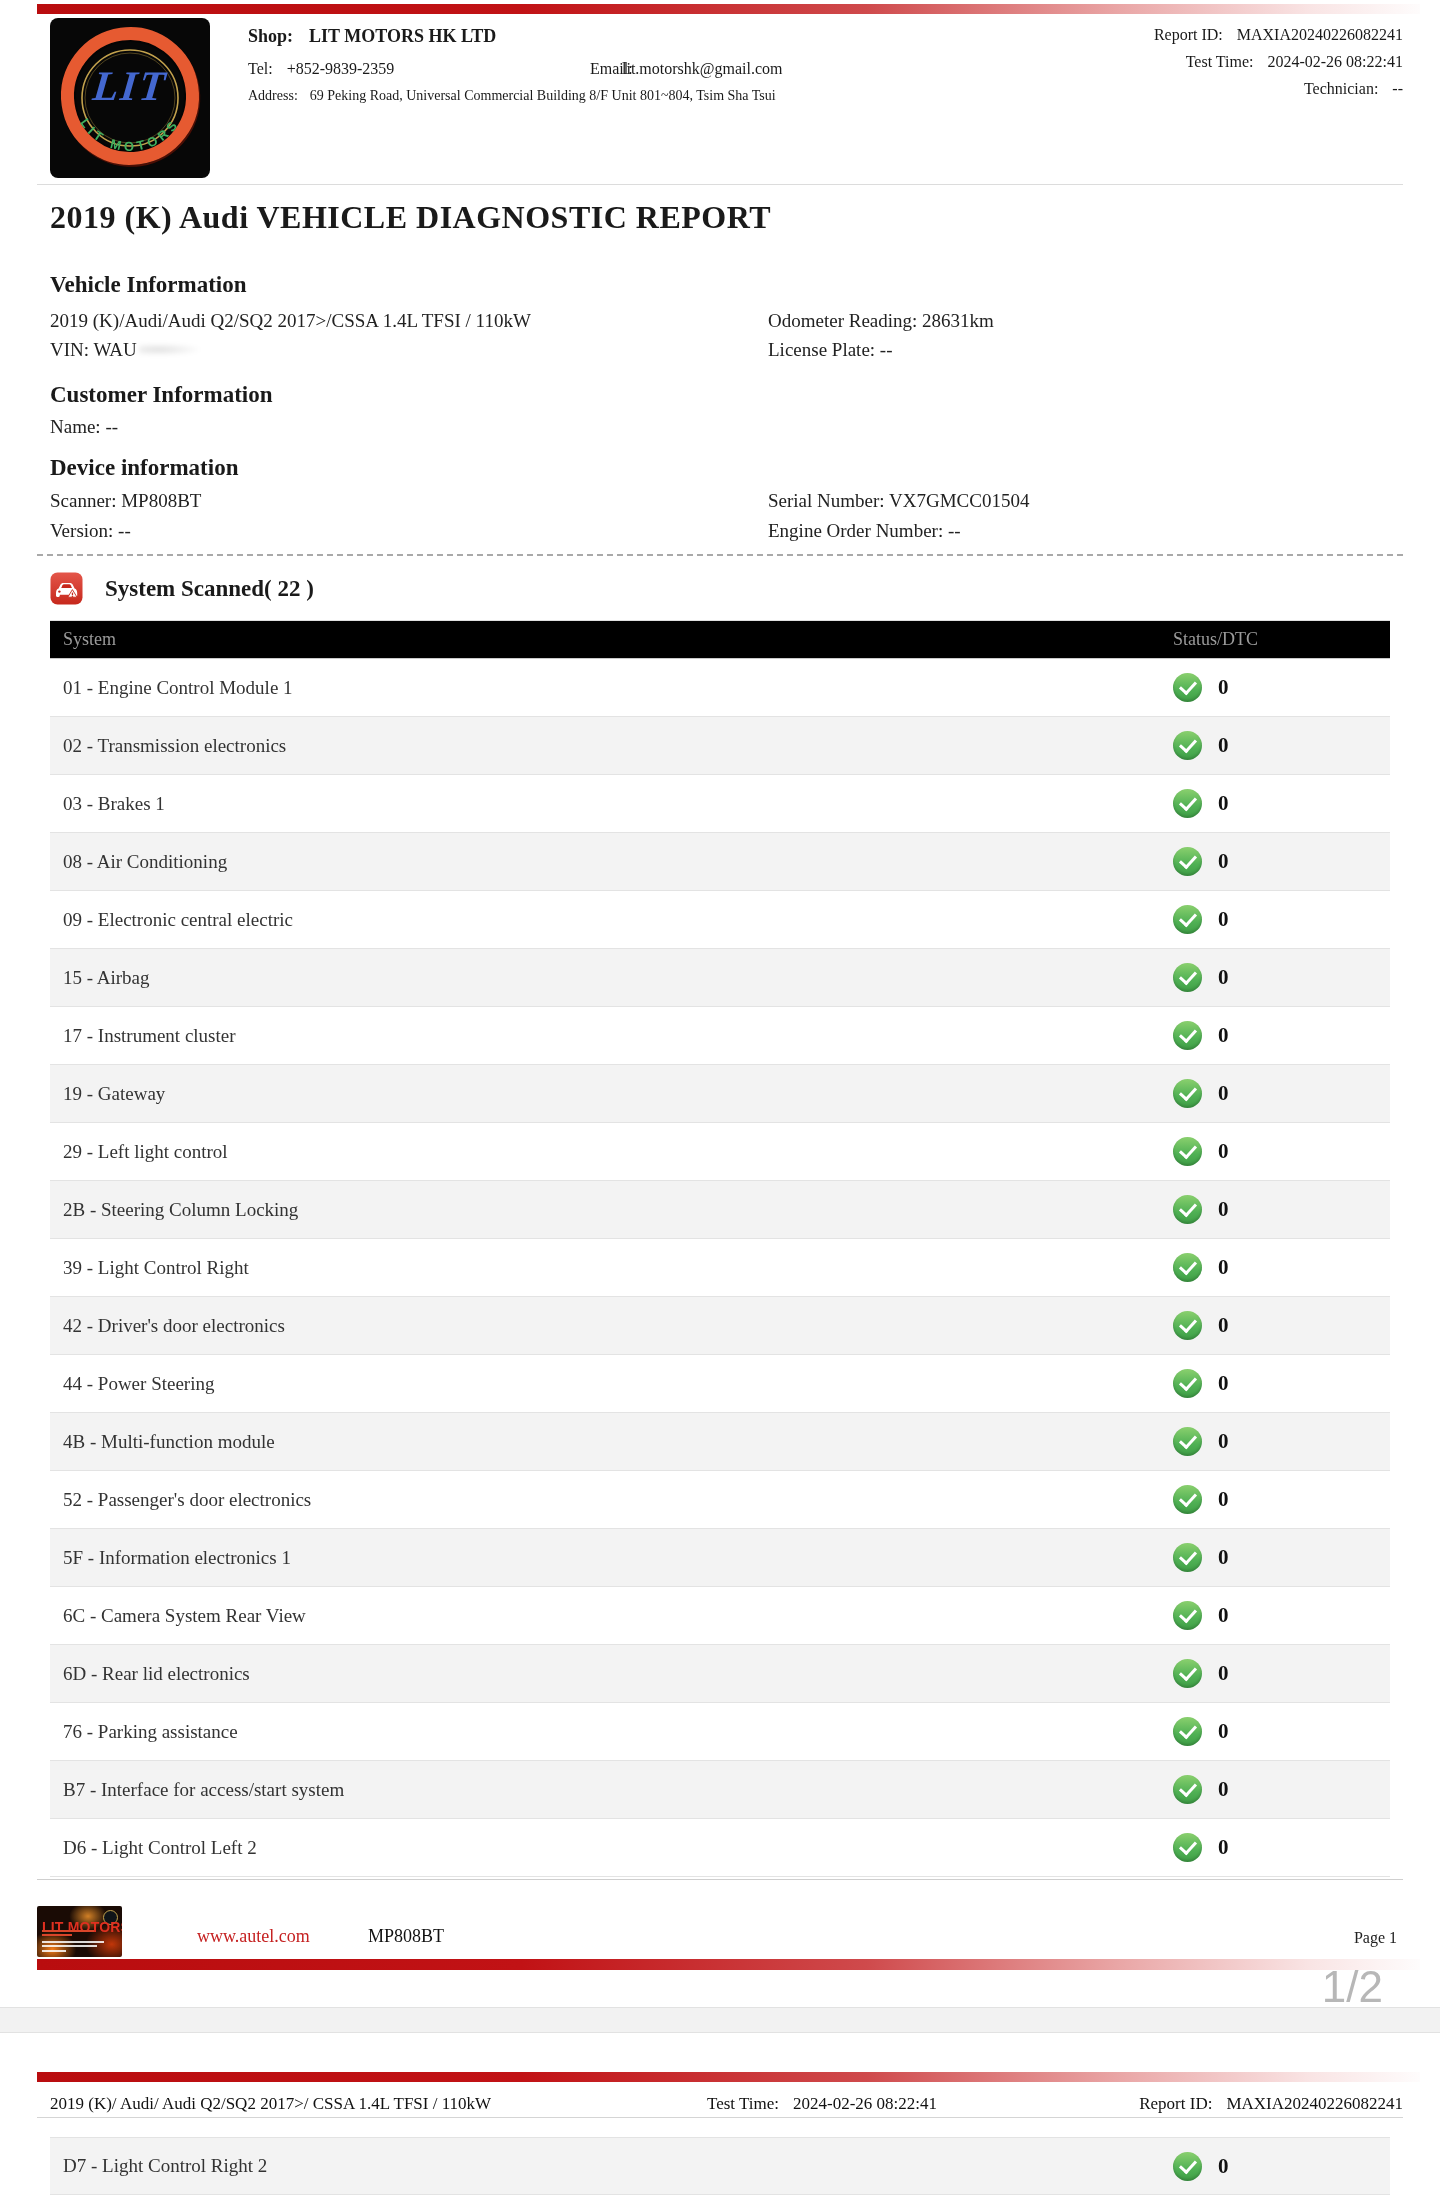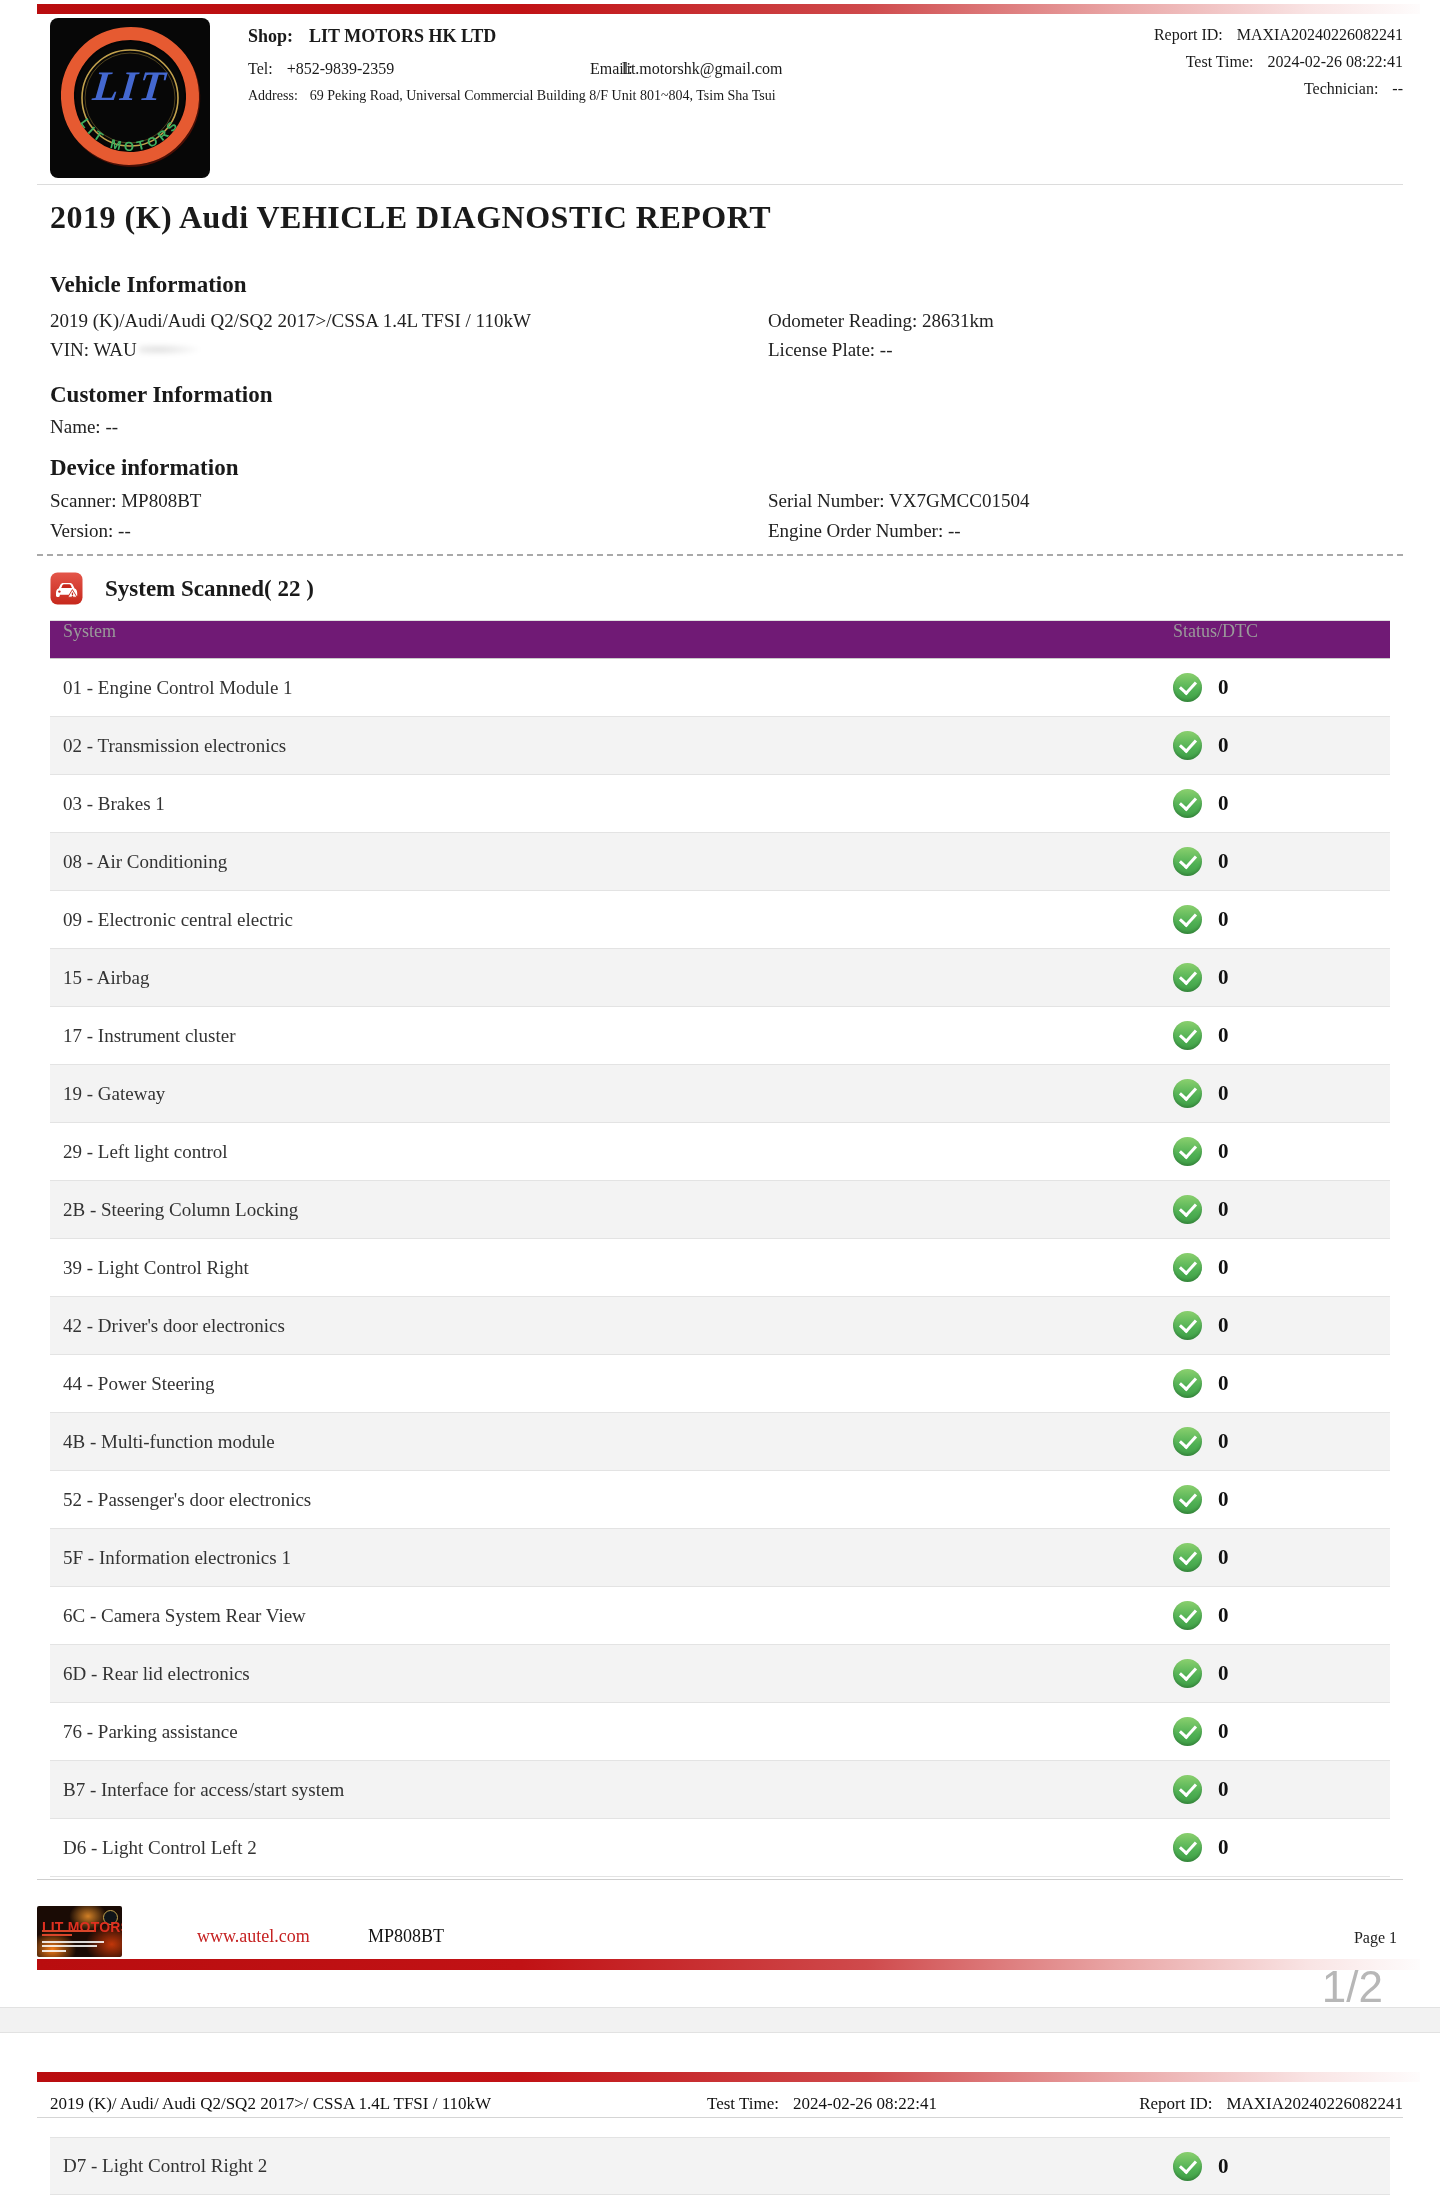--- a/index.html
+++ b/index.html
@@ -35,22 +35,22 @@
   .title{position:absolute;left:50px;top:199px;font-size:32px;font-weight:bold;letter-spacing:.5px;margin:0;}
   .h2{position:absolute;left:50px;font-size:23px;font-weight:bold;margin:0;}
   .infoline{position:absolute;font-size:19px;color:#222;}
   .vin-smudge{display:inline-block;width:64px;height:13px;margin-left:2px;vertical-align:baseline;
     background:radial-gradient(ellipse at 30% 50%, rgba(0,0,0,.12), transparent 70%);filter:blur(2px);}
   .dashline{position:absolute;left:37px;top:554px;width:1366px;border-top:2px dashed #a9a9a9;}
   .section-head{position:absolute;left:50px;top:572px;display:flex;align-items:center;gap:22px;}
   .section-head .label{font-size:23px;font-weight:bold;}
   
   .table{position:absolute;left:50px;top:620px;width:1340px;}
-  .thead{height:37px;background:#701a75;border-top:1px solid #e0e0e0;border-bottom:1px solid #c9c9c9;
-         display:flex;color:#9a9a9a;font-size:18px;}
+  .thead{height:37px;background:#000000;border-top:1px solid #e0e0e0;border-bottom:1px solid #c9c9c9;
+         display:flex;align-items:center;color:#9a9a9a;font-size:18px;}
   .c1{flex:1;padding-left:13px;}
   .c2{width:217px;}
   .trow{height:57px;border-bottom:1px solid #e3e3e3;display:flex;align-items:center;
         font-size:19px;color:#333;background:#fff;}
   #table-body .trow:nth-child(even){background:#f3f3f3;}
   .cell-label{flex:1;padding-left:13px;}
   .cell-status{width:217px;display:flex;align-items:center;gap:16px;}
   .check{width:29px;height:29px;border-radius:50%;position:relative;flex:0 0 29px;
     background:linear-gradient(180deg,#8ad06e 0%,var(--status_green,#4fb054) 60%,#3f9f46 100%);
     box-shadow:inset 0 -2px 3px rgba(0,0,0,.18);}

